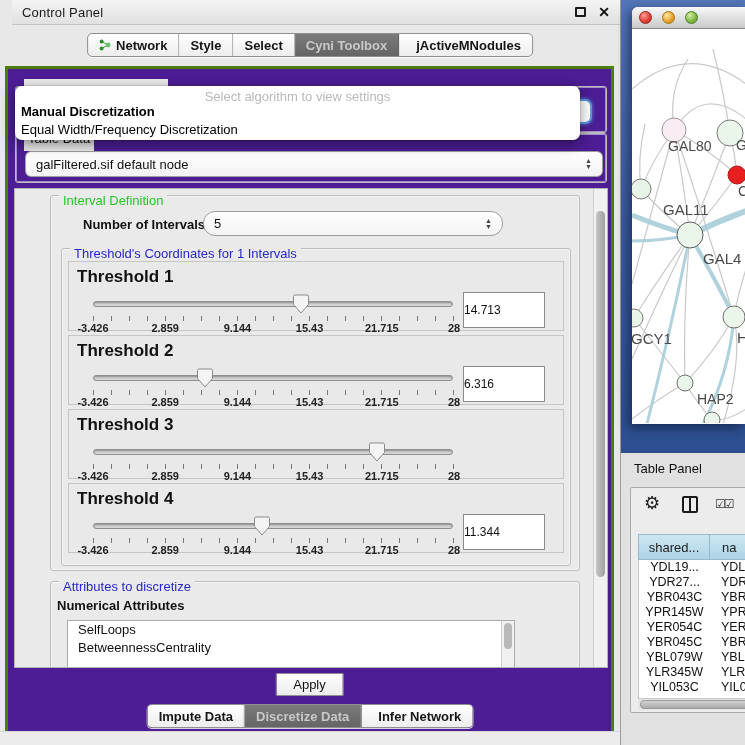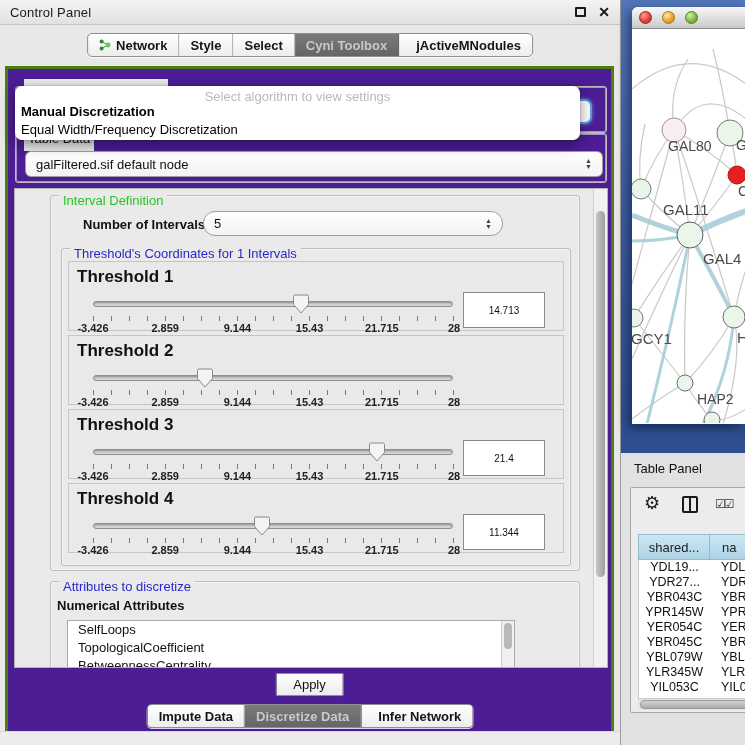--- a/index.html
+++ b/index.html
@@ -2,21 +2,21 @@
 <html><head>
 <meta charset="utf-8">
 <style>
   * { margin:0; padding:0; box-sizing:border-box; }
   html,body { width:745px; height:745px; }
   body { font-family:"Liberation Sans", sans-serif; background:#e4e4e4; }
   #app { position:relative; width:745px; height:745px; overflow:hidden; background:#e4e4e4; }
 
   
   .control-panel { position:absolute; left:0; top:0; width:621px; height:745px; background:#e8e8e8; border-right:1px solid #9a9a9a; }
-  .cp-titlebar { height:25px; background:linear-gradient(#f4f4f4,#e1e1e1); border-bottom:1px solid #c5c5c5; display:flex; align-items:center; padding:0 10px; font-size:13px; color:#1a1a1a; }
+  .cp-titlebar { height:25px; background:linear-gradient(#f4f4f4,#e1e1e1); border-bottom:1px solid #c5c5c5; display:flex; align-items:center; padding:0 10px; font-size:13px; color:#1a1a1a;margin-left:12px; }
   .cp-title { letter-spacing:.2px; }
   .cp-winbtns { margin-left:auto; display:flex; align-items:center; gap:12px; }
   .float-btn { width:11px; height:10px; border:2px solid #1a1a1a; border-radius:1px; }
   .close-btn { font-size:14px; font-weight:bold; color:#111; line-height:1; }
 
   .seg-tabs { display:inline-flex; border:1px solid #8f8f8f; border-radius:5px; background:linear-gradient(#ffffff,#ededed); overflow:hidden; height:24px; box-shadow:0 1px 0 rgba(255,255,255,.8); }
   .seg { padding:0 11px; font-size:13px; font-weight:bold; color:#151515; display:flex; align-items:center; gap:5px; border-right:1px solid #b0b0b0; white-space:nowrap; }
   .seg:last-child { border-right:none;margin-left:6px; }
   .seg.selected { background:linear-gradient(#7b7b7b,#656565); color:#c9c9c9; border-right-color:#585858; }
   .cp-tabs { position:absolute; top:33px; left:50%; transform:translateX(-50%); }
@@ -54,21 +54,21 @@
   .group-thresh { left:10px; top:52px; width:510px; height:318px; }
 
   .tpanel { position:absolute; left:6px; width:496px; height:70px; background:#e9e9e9; border:1px solid #c6c6c6; }
   .tpanel .tlabel { position:absolute; left:8px; top:5px; font-size:17px; font-weight:bold; color:#111; }
   .trackwrap { position:absolute; left:24px; top:32px; width:360px; height:22px; }
   .track { position:absolute; left:0; top:7px; width:100%; height:6px; border-radius:3px; background:linear-gradient(#c3c3c3,#dcdcdc); border:1px solid #8f8f8f; box-shadow:inset 0 1px 2px rgba(0,0,0,.25); }
   .thumb { position:absolute; top:0; }
   .ticks { position:absolute; left:24px; top:54px; width:361px; height:5px; background-image:repeating-linear-gradient(to right,#777 0,#777 1px,transparent 1px,transparent 18px); }
   .tlabels { position:absolute; left:24px; top:60px; width:361px; height:12px; }
   .tlabels span { position:absolute; transform:translateX(-50%); font-size:11px; font-weight:bold; color:#222; white-space:nowrap; }
-  .vbox { position:absolute; left:394px; top:30px; width:82px; height:36px; background:#fff; border:1px solid #8a8a8a; font-family:"Liberation Sans",sans-serif; font-size:10px; color:#111; text-align:center; }
+  .vbox { position:absolute; left:394px; top:30px; width:82px; height:36px; background:#fff; border:1px solid #8a8a8a; font-family:"Liberation Sans",sans-serif; font-size:12px; color:#111; }
 
   .group-attrs { left:35px; top:392px; width:530px; height:120px; }
   .attrs-title { position:absolute; left:6px; top:16px; font-size:13px; font-weight:bold; color:#111; }
   .attr-list { position:absolute; left:16px; top:38px; width:448px; height:54px; background:#fff; border:1px solid #aaa; overflow:hidden; font-size:13px; color:#111; }
   .attr-list .item { padding:1px 0 1px 10px; line-height:16px; }
   .list-vsb { position:absolute; right:0; top:0; bottom:0; width:13px; background:#f0f0f0; border-left:1px solid #ccc; }
   .list-vsb .th { position:absolute; left:2px; top:2px; width:8px; height:26px; border-radius:4px; background:#b9b9b9; }
 
   .apply-btn { position:absolute; left:50%; top:604px; transform:translateX(-50%); padding:3px 17px; background:linear-gradient(#ffffff,#ececec); border:1px solid #8f8f8f; border-radius:1px; font-size:13px; color:#111; }
 
@@ -216,40 +216,40 @@
               </div>
               <div class="ticks"></div>
               <div class="tlabels">
                   <span style="left: 0%;">-3.426</span>
                   <span style="left: 20%;">2.859</span>
                   <span style="left: 40%;">9.144</span>
                   <span style="left: 60%;">15.43</span>
                   <span style="left: 80%;">21.715</span>
                   <span style="left: 100%;">28</span>
                 </div>
+              <input class="vbox" readonly="" value="6.316" style="">
             </div>
 
             <div class="tpanel" style="top:160px">
               <span class="tlabel">Threshold 3</span>
               <div class="trackwrap">
                 <div class="track"></div>
                 <svg class="thumb" width="16" height="20" viewBox="0 0 16 20" style="left: calc(79% - 8px);">
                     <path d="M2 1 h12 q1.5 0 1.5 1.5 v8 L8 19 L0.5 10.5 v-8 Q0.5 1 2 1 Z" fill="#f4f4f4" stroke="#898989"></path>
                   </svg>
               </div>
               <div class="ticks"></div>
               <div class="tlabels">
                   <span style="left: 0%;">-3.426</span>
                   <span style="left: 20%;">2.859</span>
                   <span style="left: 40%;">9.144</span>
                   <span style="left: 60%;">15.43</span>
                   <span style="left: 80%;">21.715</span>
                   <span style="left: 100%;">28</span>
                 </div>
-              <input class="vbox" readonly="" value="21.4" style="">
             </div>
 
             <div class="tpanel" style="top:234px">
               <span class="tlabel">Threshold 4</span>
               <div class="trackwrap">
                 <div class="track"></div>
                 <svg class="thumb" width="16" height="20" viewBox="0 0 16 20" style="left: calc(47% - 8px);">
                     <path d="M2 1 h12 q1.5 0 1.5 1.5 v8 L8 19 L0.5 10.5 v-8 Q0.5 1 2 1 Z" fill="#f4f4f4" stroke="#898989"></path>
                   </svg>
               </div>
@@ -268,21 +268,20 @@
         </div>
 
         <div class="group group-attrs">
           <span class="glabel blue">Attributes to discretize</span>
           <span class="attrs-title">Numerical Attributes</span>
           <div class="attr-list" id="attr-list">
             <div class="list-vsb">
                 <div class="th"></div>
               </div>
           <div class="item">SelfLoops</div>
-              <div class="item">TopologicalCoefficient</div>
               <div class="item">BetweennessCentrality</div>
             </div>
         </div>
 
         <div class="main-vsb">
             <div class="th"></div>
           </div>
       </div>
 
       <button class="apply-btn">Apply</button>

